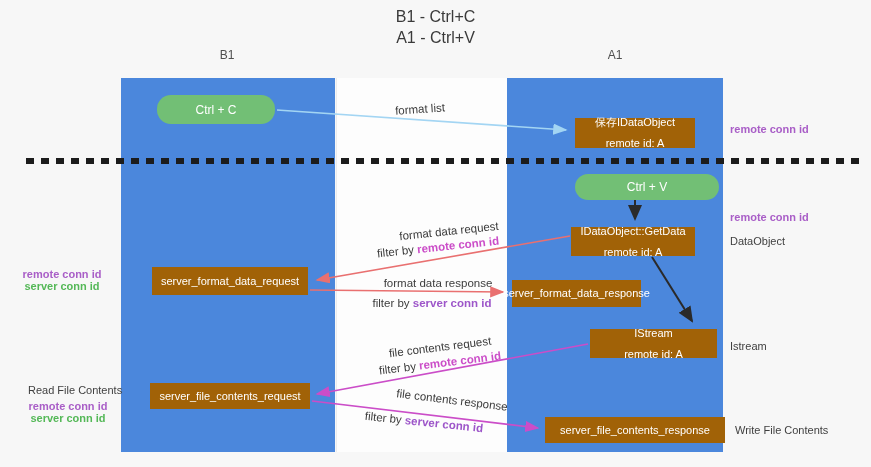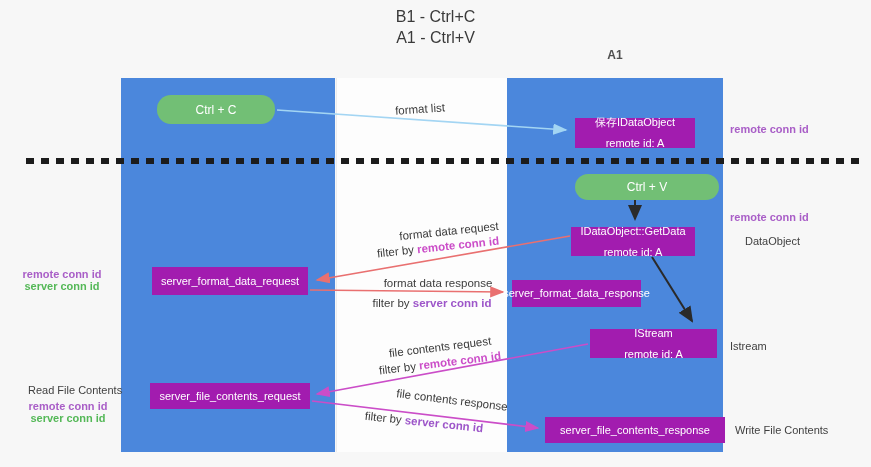--- a/index.html
+++ b/index.html
@@ -14,21 +14,21 @@
   .title{left:0;top:6px;width:871px;text-align:center;font-size:16px;line-height:21px;color:#3a3a3a;}
   
   .lane-header{text-align:center;font-size:12px;line-height:15px;color:#4f4f4f;}
   
   .lane{background:#4b87dc;}
   .mid-strip{background:#fdfdfd;border-left:1px solid #ececec;border-right:1px solid #ececec;}
   
   .node{display:flex;flex-direction:column;align-items:center;justify-content:center;
         color:#fff;text-align:center;box-sizing:border-box;}
   .node.green{background:#72bf75;font-size:12px;border-radius:14px;}
-  .node.orange{background:#a21caf;font-size:11px;line-height:13px;gap:8px;}
+  .node.orange{background:#a16207;font-size:11px;line-height:13px;gap:8px;}
   
   .slabel{font-size:11px;white-space:nowrap;}
   .slabel.purple{color:#a95ec7;font-weight:bold;}
   .slabel.green{color:#54b857;font-weight:bold;}
   .slabel.plain{color:#3f3f3f;}
   .center-col{text-align:center;}
   
   .alabel{position:absolute;font-size:11.5px;white-space:nowrap;color:#3c3c3c;
           transform:translate(-50%,-50%);}
   .alabel .hl-remote{color:#cb4dc8;font-weight:bold;}
@@ -37,22 +37,23 @@
 </style>
 </head>
 <body>
 
 <div class="abs title">
   <div>B1 - Ctrl+C</div>
   <div>A1 - Ctrl+V</div>
 </div>
 
 <div class="abs lane-header" style="left:157px;top:48px;width:140px;">
+  <div>B1</div>
 </div>
-<div class="abs lane-header" style="left:545px;top:48px;width:140px;font-weight:bold;">
+<div class="abs lane-header" style="left:545px;top:48px;width:140px;">
   <div>A1</div>
 </div>
 
 <div class="abs mid-strip" style="left:336px;top:78px;width:170px;height:374px;"></div>
 <div class="abs lane" style="left:121px;top:78px;width:214px;height:374px;"></div>
 <div class="abs lane" style="left:507px;top:78px;width:216px;height:374px;"></div>
 
 <svg class="overlay" width="871" height="467" viewBox="0 0 871 467">
   <defs>
     <marker id="m-blue" markerWidth="9" markerHeight="8" refX="8" refY="3.5" orient="auto">
@@ -120,21 +121,21 @@
 <div class="abs node orange" style="left:150px;top:383px;width:160px;height:26px;">
   <span>server_file_contents_request</span>
 </div>
 
 <div class="abs node orange" style="left:545px;top:417px;width:180px;height:26px;">
   <span>server_file_contents_response</span>
 </div>
 
 <div class="abs slabel purple" style="left:730px;top:123px;">remote conn id</div>
 <div class="abs slabel purple" style="left:730px;top:211px;">remote conn id</div>
-<div class="abs slabel plain" style="left:730px;top:235px;margin-left:15px;">DataObject</div>
+<div class="abs slabel plain" style="left:730px;top:235px;">DataObject</div>
 <div class="abs slabel plain" style="left:730px;top:340px;">Istream</div>
 <div class="abs slabel plain" style="left:735px;top:424px;">Write File Contents</div>
 
 <div class="abs center-col" style="left:8px;top:268px;width:108px;">
   <div class="slabel purple">remote conn id</div>
   <div class="slabel green">server conn id</div>
 </div>
 
 <div class="abs slabel plain" style="left:28px;top:384px;">Read File Contents</div>
 <div class="abs center-col" style="left:14px;top:400px;width:108px;">

